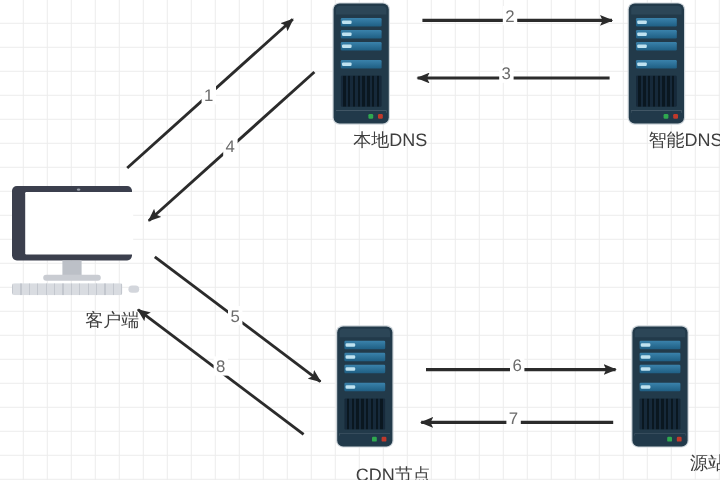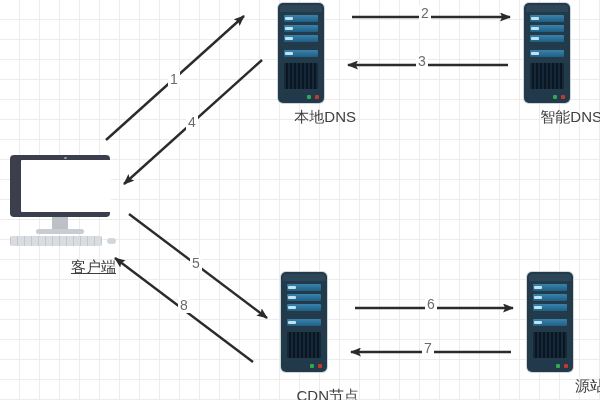--- a/index.html
+++ b/index.html
@@ -157,21 +157,21 @@
     <div class="computer">
       <div class="bezel">
         <div class="cam"></div>
         <div class="screen"></div>
       </div>
       <div class="neck"></div>
       <div class="foot"></div>
       <div class="kb"></div>
       <div class="mouse"></div>
     </div>
-    <div class="label" style="left:0px;top:103px;width:112px;text-decoration:underline;">客户端</div>
+    <div class="label" style="left:0px;top:103px;width:112px;">客户端</div>
   </div>
 
   <div class="node" style="left:278px;top:3px;">
     <div class="server">
       <div class="caseTop"></div>
       <div class="bays">
         <div class="bay"></div>
         <div class="bay"></div>
         <div class="bay"></div>
         <div class="bayGap"></div>

